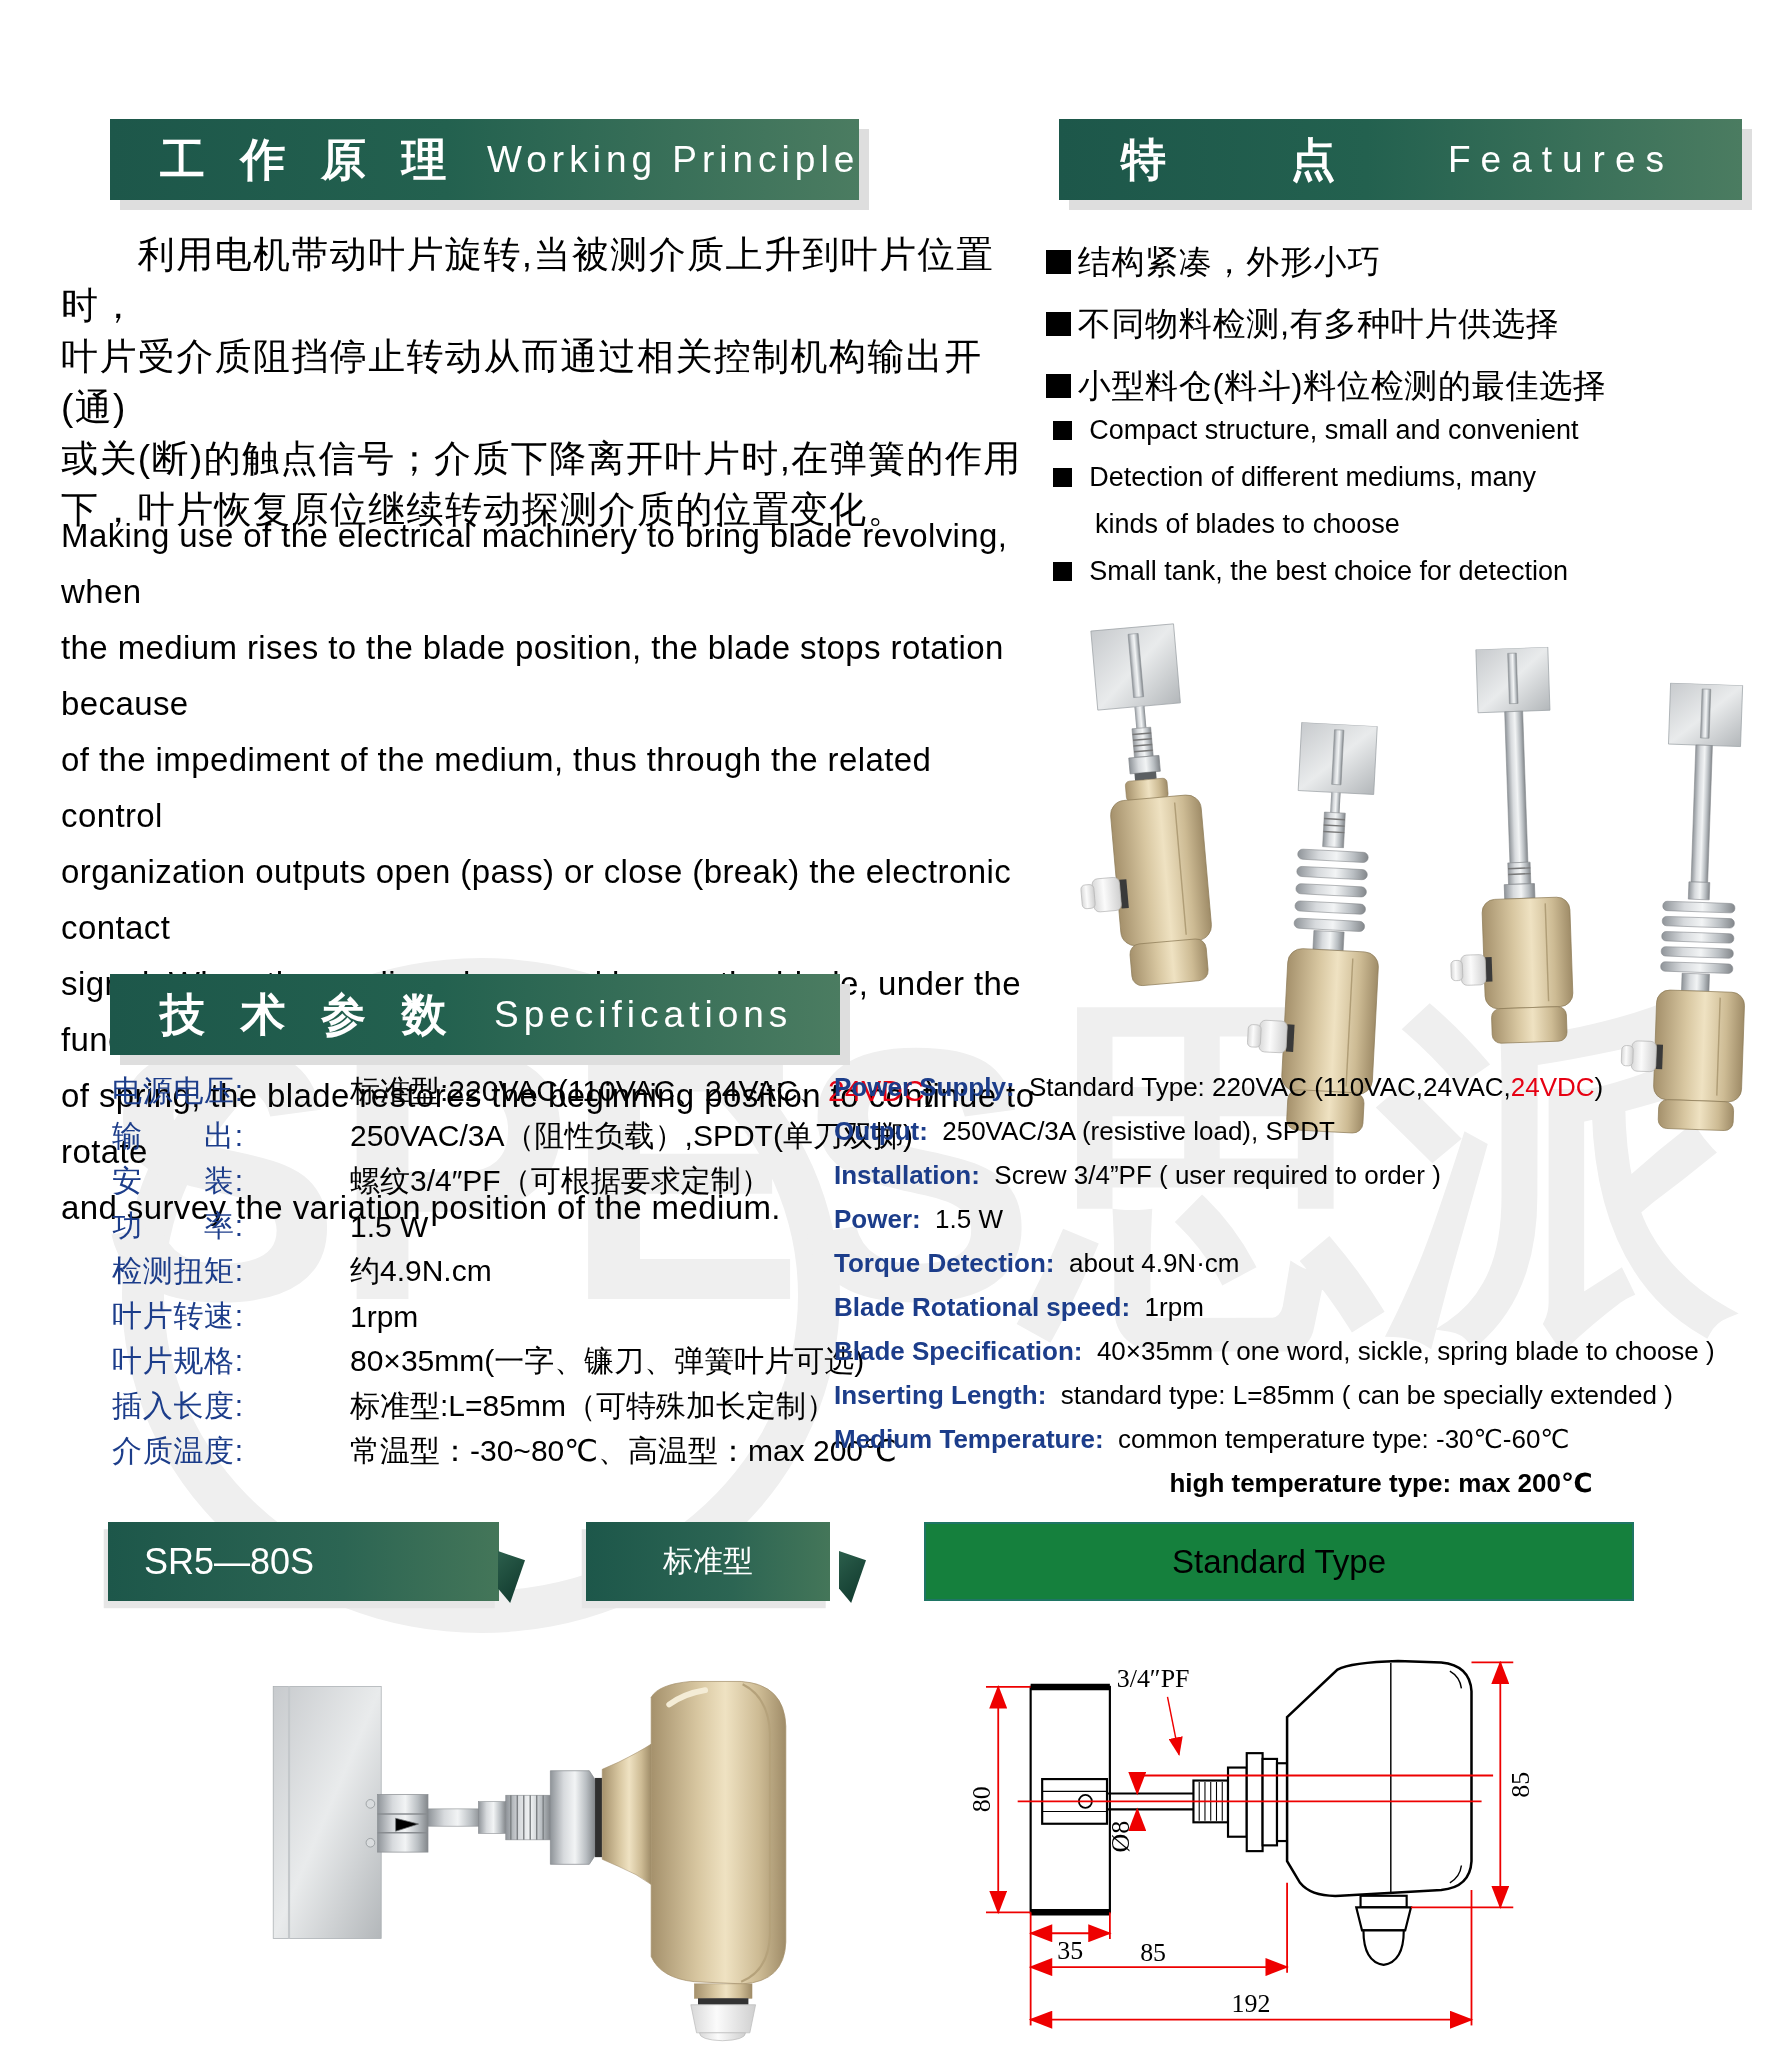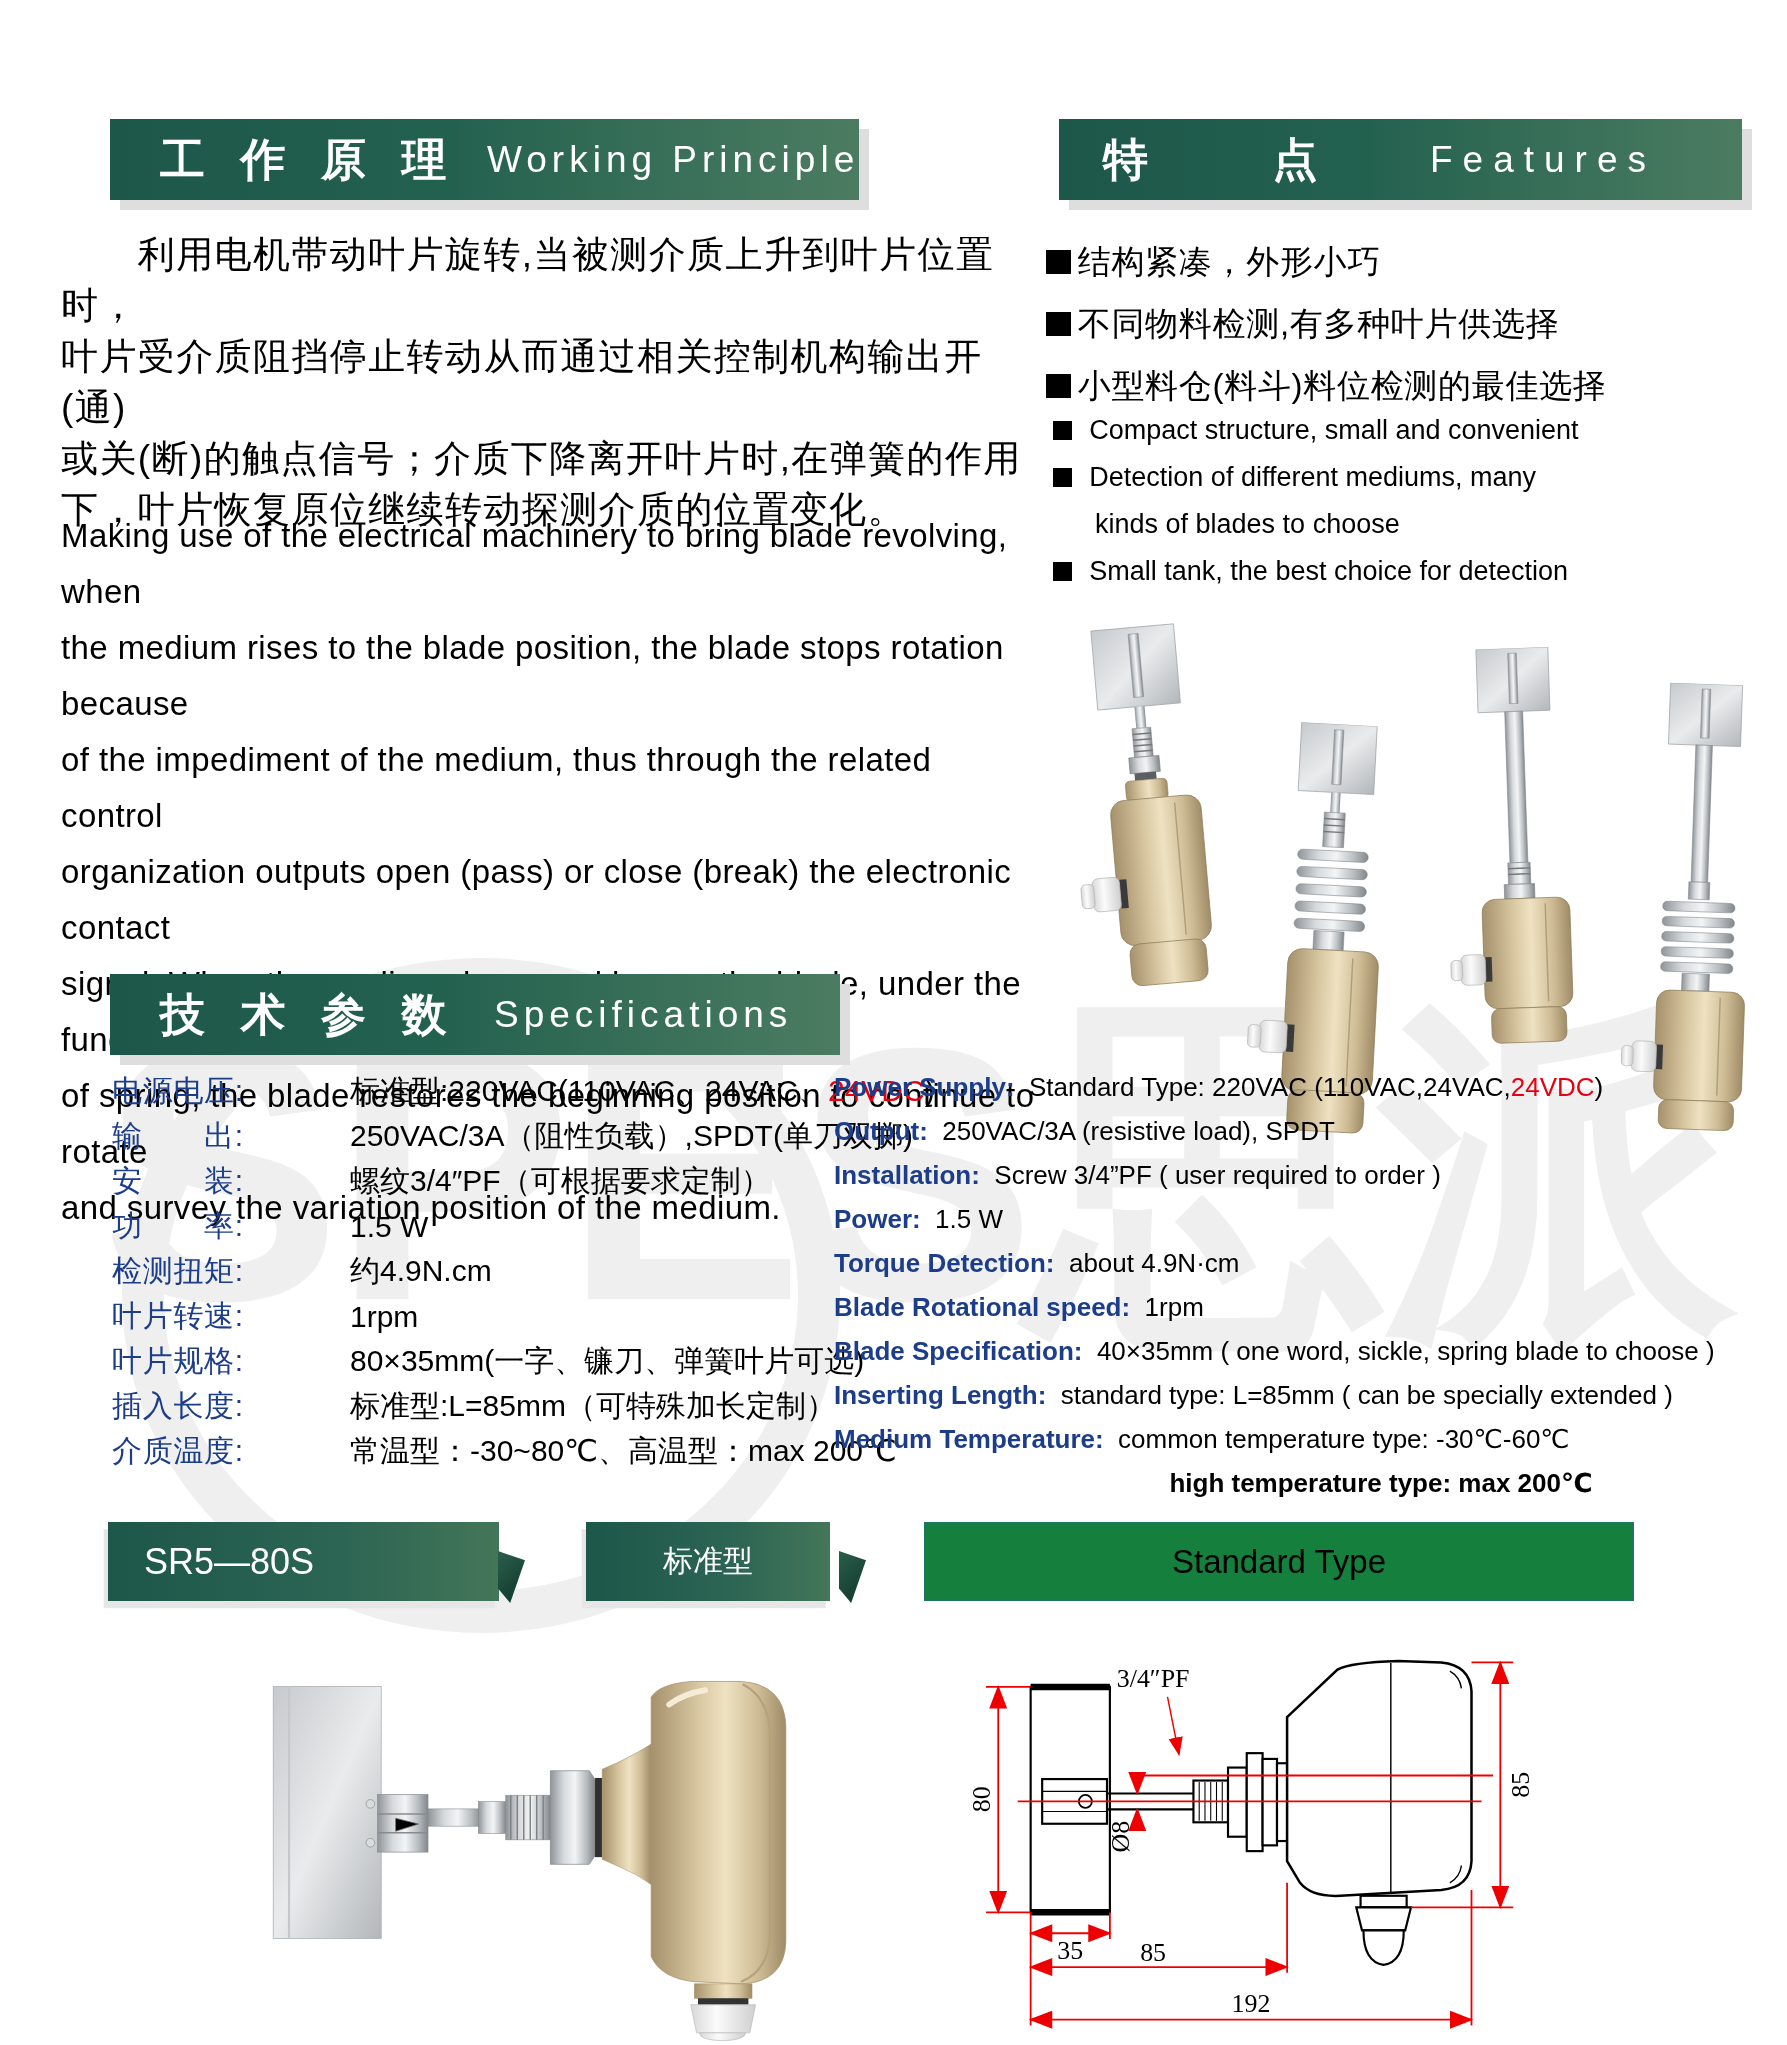--- a/index.html
+++ b/index.html
@@ -20,21 +20,21 @@
     position:absolute;height:81px;display:flex;align-items:center;color:#fff;
     background:linear-gradient(90deg,#1d574a 0%,#23614f 45%,#4b7c61 100%);
     box-shadow:10px 10px 0 0 #dedede;
   }
   .banner .zh{font-size:45px;font-weight:bold;letter-spacing:11.5px;white-space:pre;}
   .banner .en{font-size:37px;letter-spacing:5px;white-space:nowrap;}
   .banner-wp{left:110px;top:119px;width:749px;}
   .banner-wp .zh{margin-left:50px;}
   .banner-wp .en{margin-left:29px;}
   .banner-feat{left:1059px;top:119px;width:683px;}
-  .banner-feat .zh{margin-left:44px;text-align:center;}
+  .banner-feat .zh{margin-left:62px;text-align:center;}
   .banner-feat .en{margin-left:101px;letter-spacing:10px;}
   .banner-spec{left:110px;top:974px;width:730px;}
   .banner-spec .zh{margin-left:50px;}
   .banner-spec .en{margin-left:36px;}
   
   .para-zh{
     position:absolute;left:61px;top:229px;width:969px;font-size:37px;line-height:51px;
     white-space:pre-line;letter-spacing:1.4px;
   }
   .para-en{

